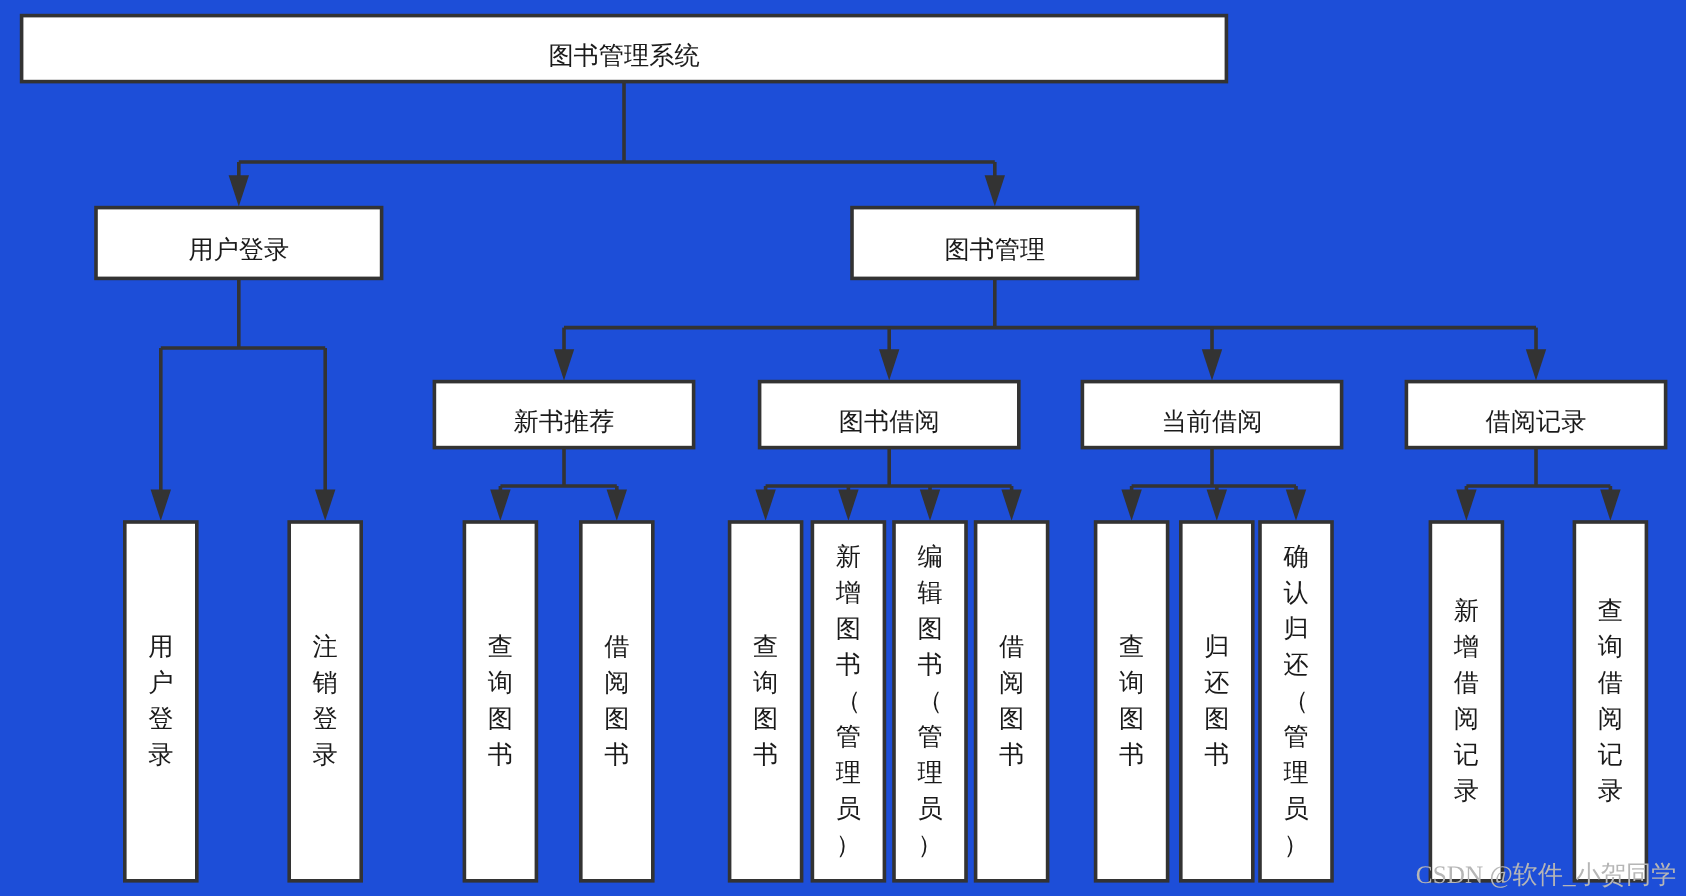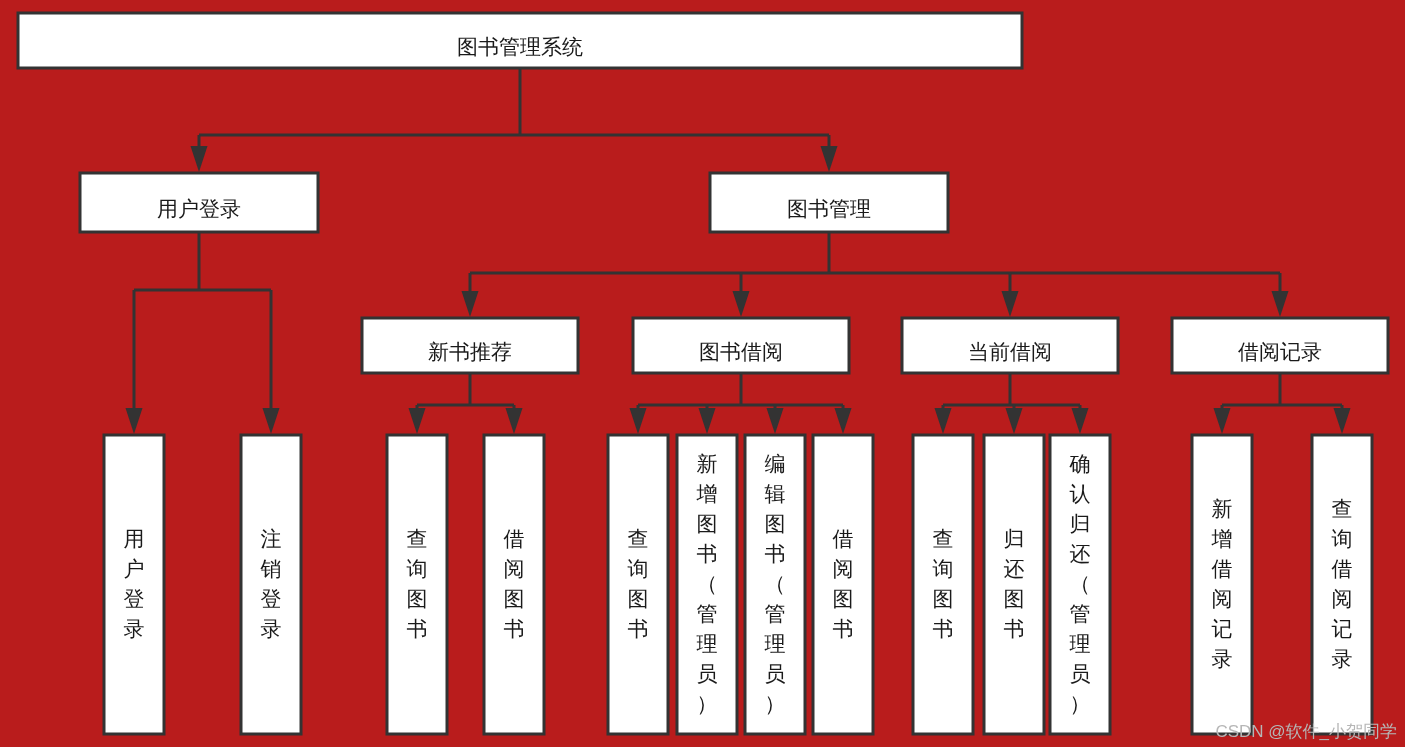--- a/index.html
+++ b/index.html
@@ -11,21 +11,21 @@
   body {
     width: 1405px;
     height: 747px;
     font-family: "DejaVu Sans", "Liberation Sans", sans-serif;
     overflow: hidden;
   }
   #diagram-root {
     position: relative;
     width: 1405px;
     height: 747px;
-    background: #b91c1c;
+    background: #1d4ed8;
   }
   svg.diagram-canvas {
     position: absolute;
     left: 0;
     top: 0;
     width: 1405px;
     height: 747px;
     display: block;
   }
   .node-box {
@@ -48,22 +48,22 @@
     fill: none;
   }
   .arrow-head {
     fill: #333333;
     stroke: none;
   }
   .watermark-text {
     position: absolute;
     right: 8px;
     bottom: 4px;
-    font-family: Liberation Sans, sans-serif;
-    font-size: 17px;
+    font-family: Liberation Serif, serif;
+    font-size: 21px;
     color: #b6b6b6;
     white-space: nowrap;
     user-select: none;
   }
 </style>
 </head>
 <body>
 
 <div id="diagram-root">
   <svg class="diagram-canvas" viewBox="0 0 1405 747" xmlns="http://www.w3.org/2000/svg">

